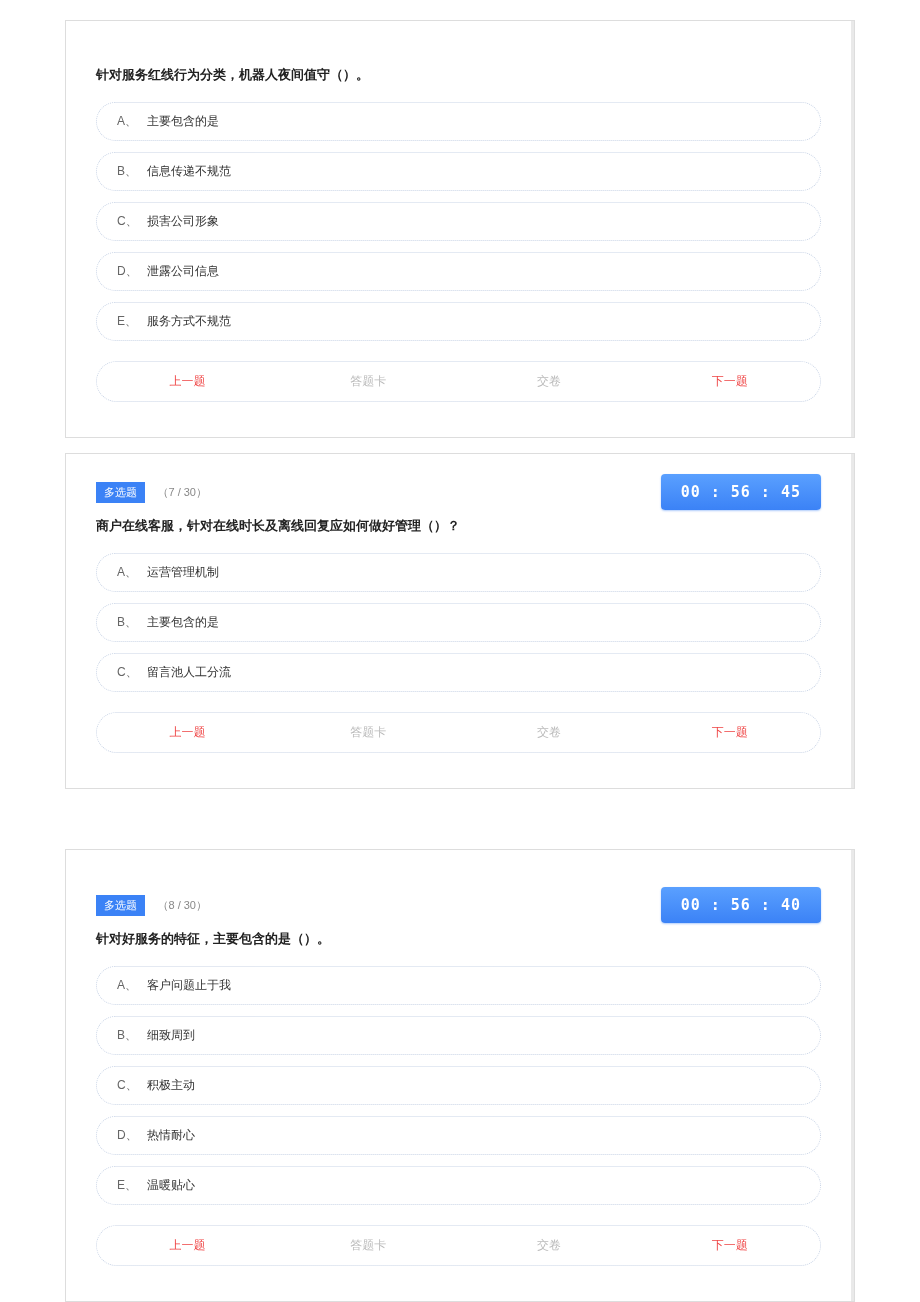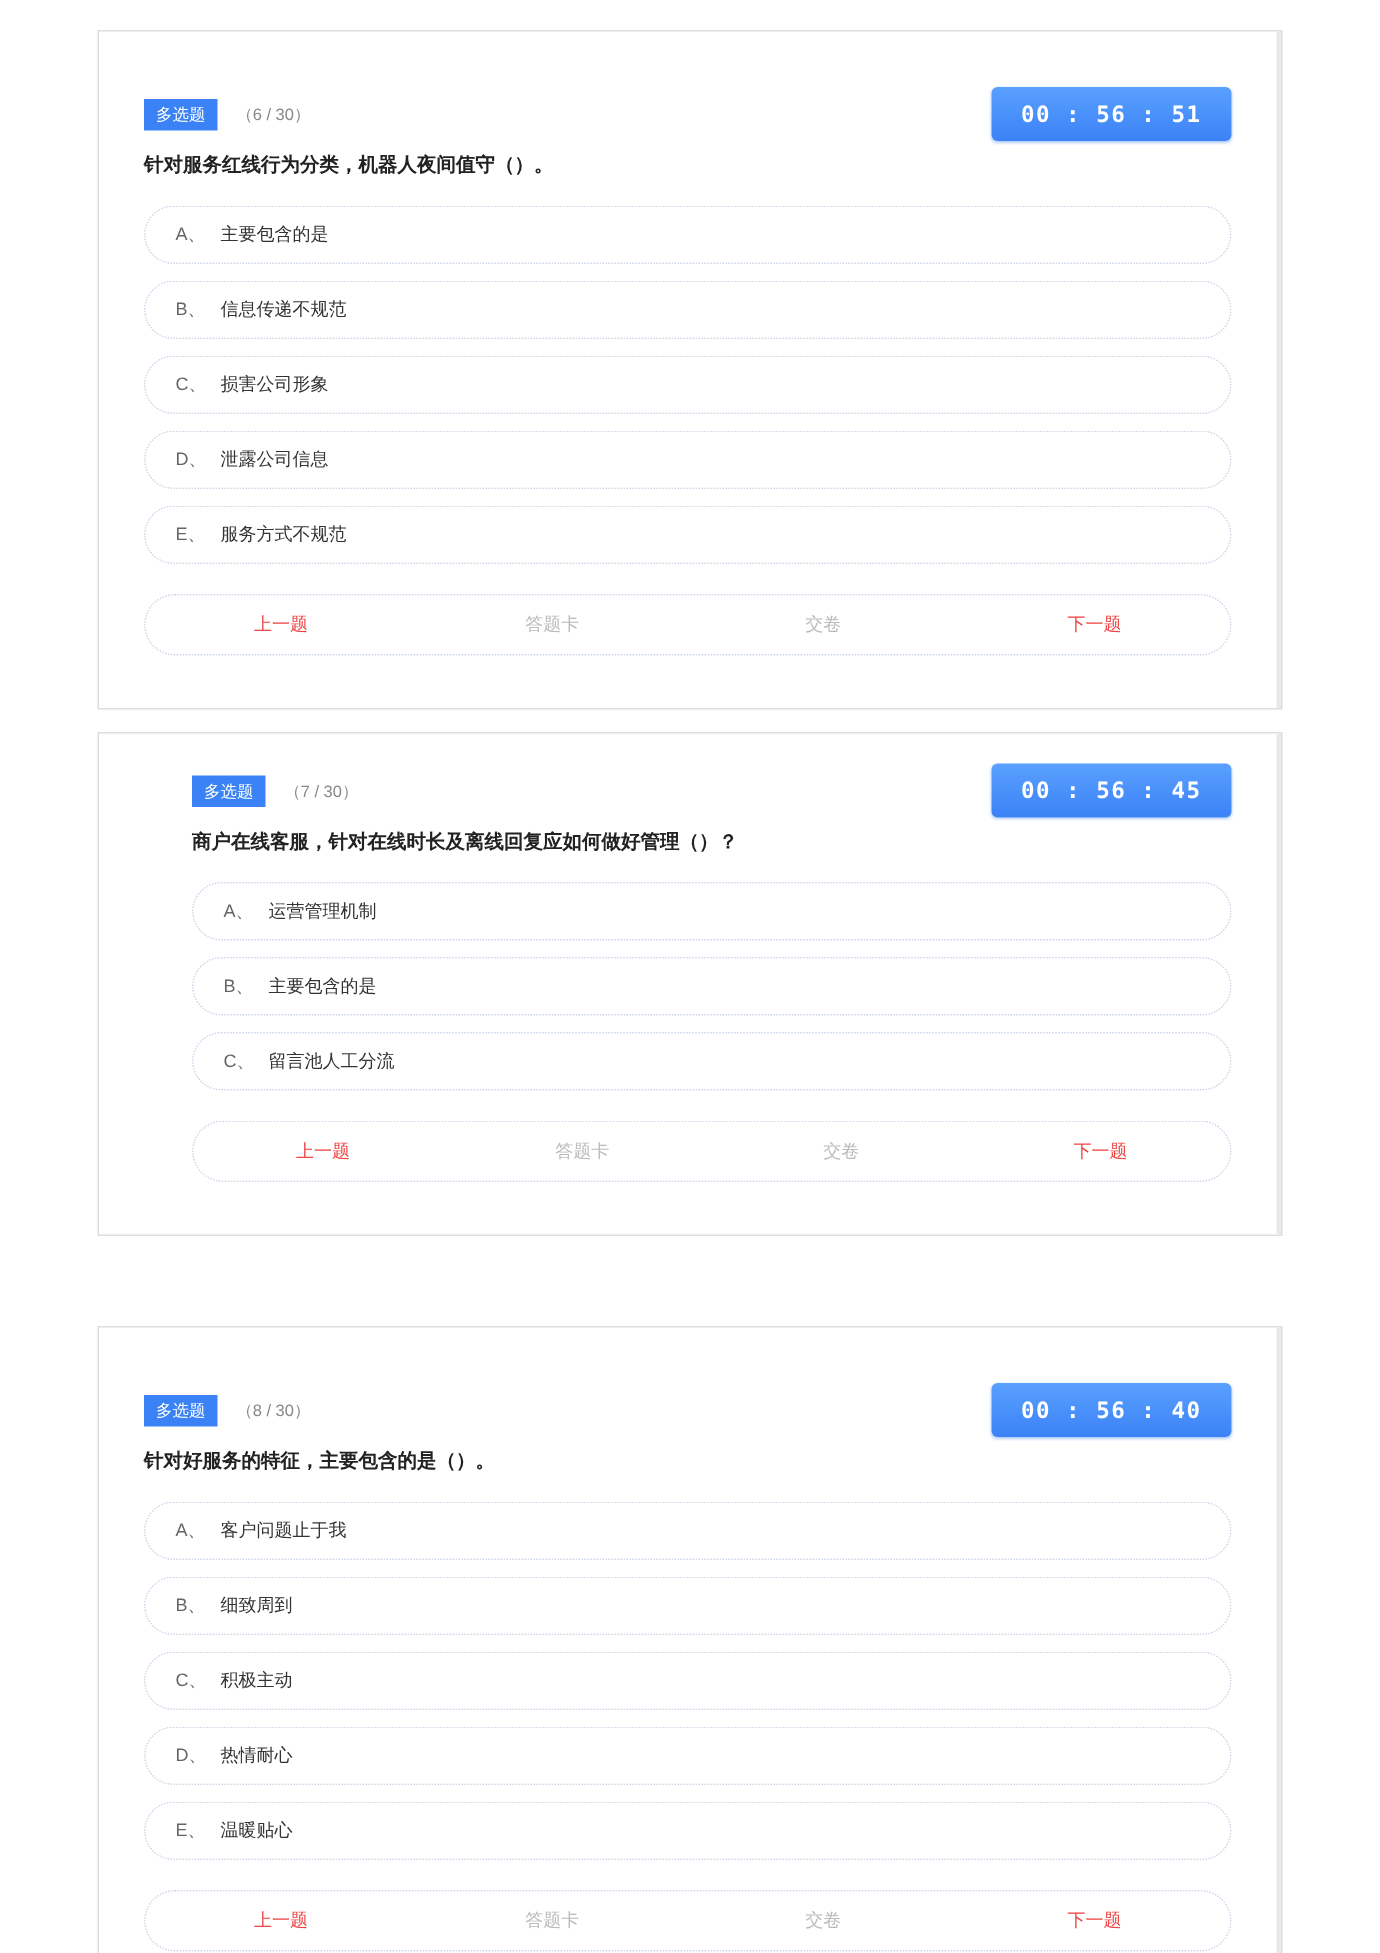--- a/index.html
+++ b/index.html
@@ -96,25 +96,20 @@
     .nav .btn.dark { color: #ef4444; }
     .spacer1 { height: 20px; }
   </style>
 </head>
 <body>
 
 <div class="spacer1"></div>
 
 <div class="page-wrap">
   <div class="inner">
-    <div class="header-row">
-      <span class="badge">多选题</span>
-      <span class="counter">（6 / 30）</span>
-      <div class="timer">00 : 56 : 51</div>
-    </div>
     <div class="question">针对服务红线行为分类，机器人夜间值守（）。</div>
 
     <div class="option">
       <span class="letter">A、</span>
       <span class="txt">主要包含的是</span>
     </div>
     <div class="option">
       <span class="letter">B、</span>
       <span class="txt">信息传递不规范</span>
     </div>
@@ -133,21 +128,21 @@
 
     <div class="nav">
       <div class="btn dark">上一题</div>
       <div class="btn">答题卡</div>
       <div class="btn">交卷</div>
       <div class="btn dark">下一题</div>
     </div>
   </div>
 </div>
 
-<div class="page-wrap mid" style="margin-top:-45px;padding-left:32px;">
+<div class="page-wrap mid" style="margin-top:-45px;">
   <div class="inner" style="padding-top:28px;">
     <div class="header-row">
       <span class="badge">多选题</span>
       <span class="counter">（7 / 30）</span>
       <div class="timer">00 : 56 : 45</div>
     </div>
     <div class="question">商户在线客服，针对在线时长及离线回复应如何做好管理（）？</div>
 
     <div class="option">
       <span class="letter">A、</span>

